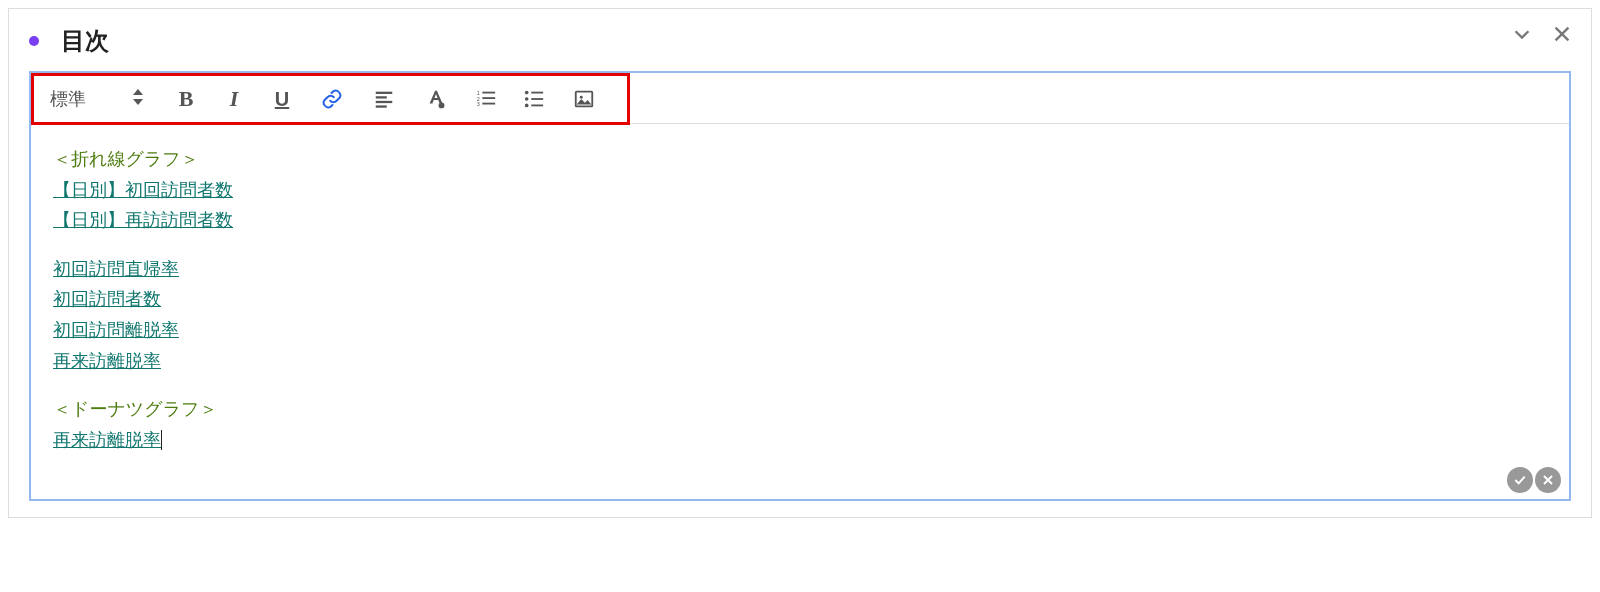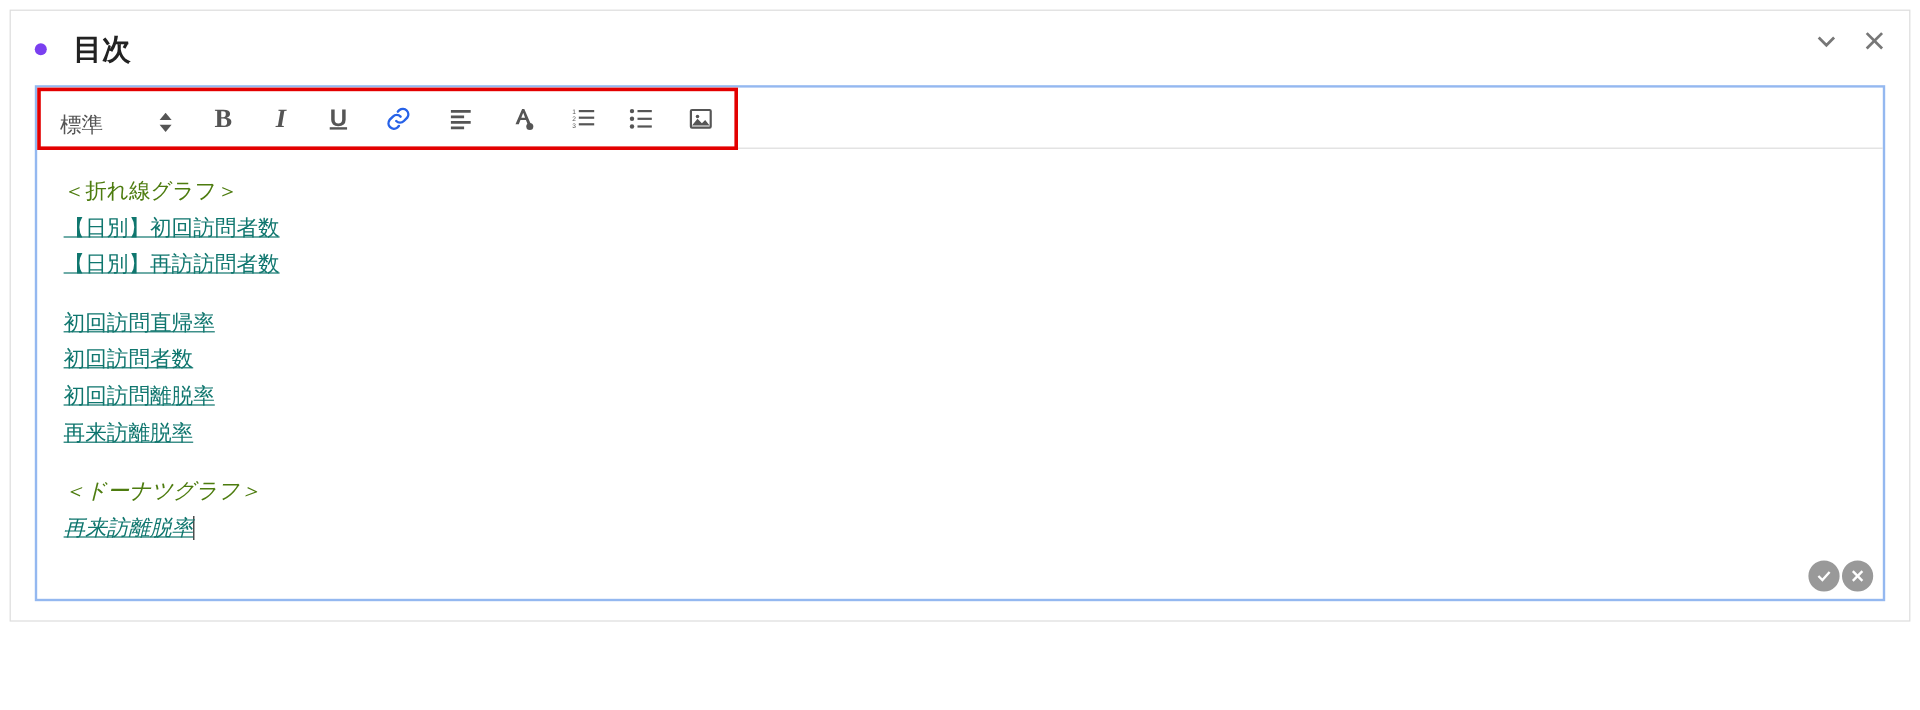--- a/index.html
+++ b/index.html
@@ -36,22 +36,22 @@
     gap: 18px;
   }
   .panel-actions svg { width: 22px; height: 22px; fill: none; stroke: #777; stroke-width: 2.5; }
   .editor {
     border: 2px solid #94b8f0;
     background: #fff;
   }
   .toolbar-wrap {
     border: 3px solid #e30000;
     display: inline-flex;
-    align-items: flex-end;
-    padding: 6px 2px 6px 16px;
+    align-items: center;
+    padding: 6px 17px 6px 16px;
     gap: 0;
     background: #fff;
   }
   .toolbar-bottom-line {
     border-bottom: 1px solid #ddd;
     margin-top: -2px;
   }
   .style-select {
     display: flex;
     align-items: center;
@@ -195,21 +195,21 @@
         <div class="section-head">＜折れ線グラフ＞</div>
         <div><span class="link-item">【日別】初回訪問者数</span></div>
         <div><span class="link-item">【日別】再訪訪問者数</span></div>
       </div>
       <div class="group">
         <div><span class="link-item">初回訪問直帰率</span></div>
         <div><span class="link-item">初回訪問者数</span></div>
         <div><span class="link-item">初回訪問離脱率</span></div>
         <div><span class="link-item">再来訪離脱率</span></div>
       </div>
-      <div class="group" style="margin-bottom:0;font-style:italic;">
+      <div class="group" style="margin-bottom:0;">
         <div class="section-head">＜ドーナツグラフ＞</div>
         <div><span class="link-item cursor-line">再来訪離脱率</span></div>
       </div>
     </div>
 
     <div class="footer-actions">
       <div class="circ">
         <svg viewBox="0 0 24 24">
             <polyline points="5 12 10 17 19 7"></polyline>
           </svg>

